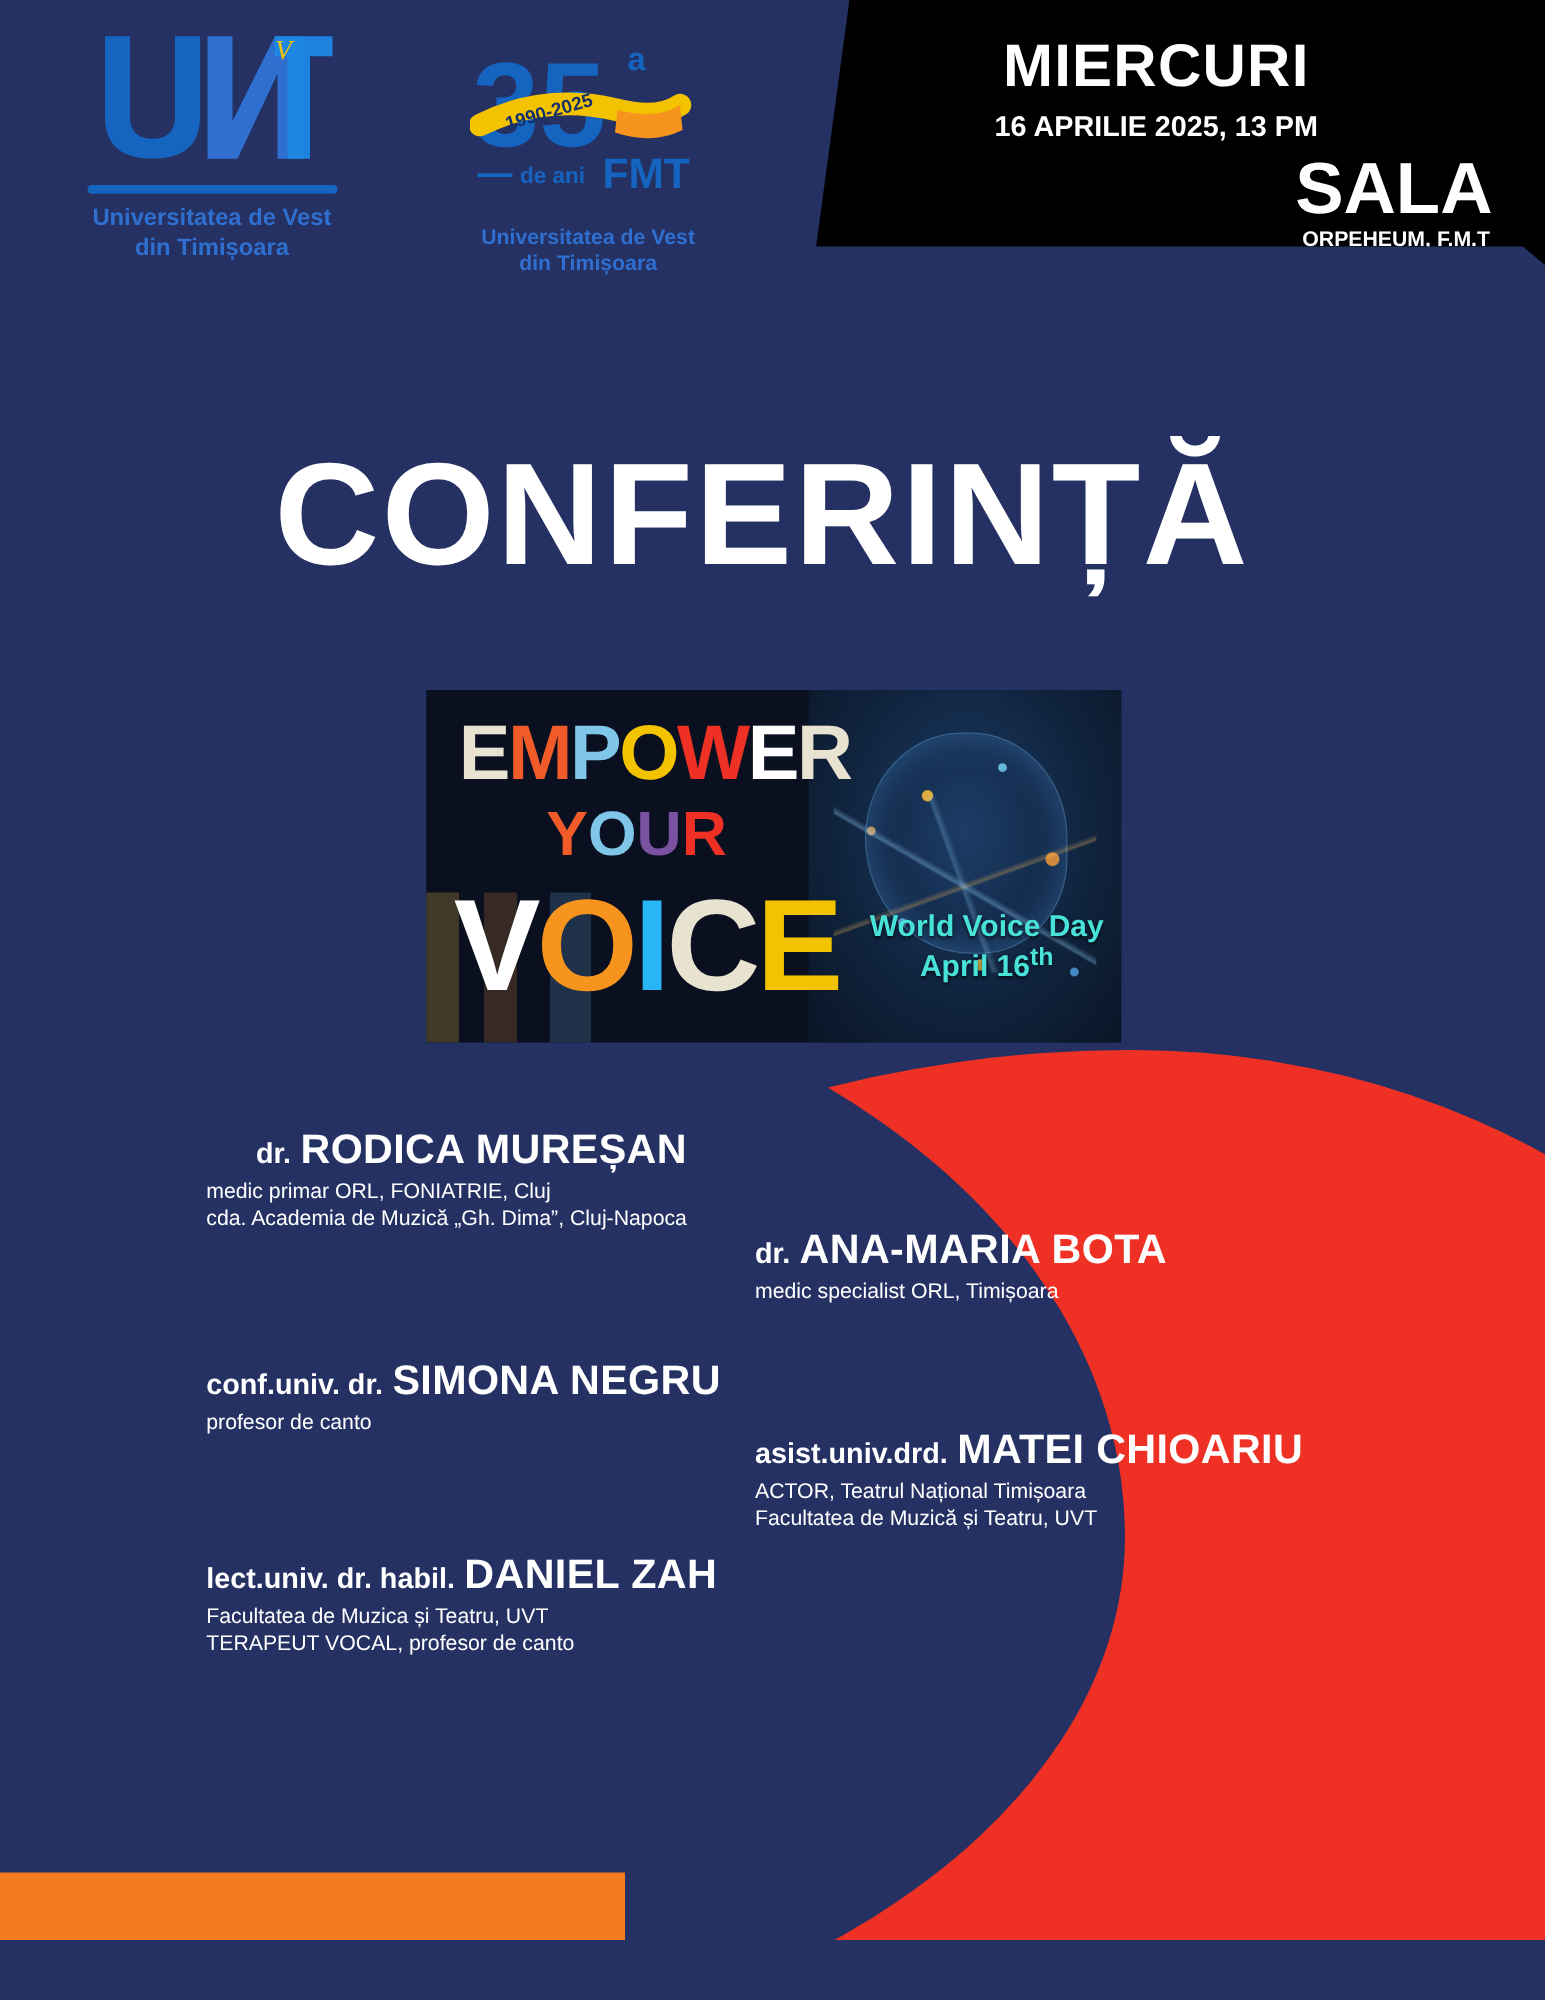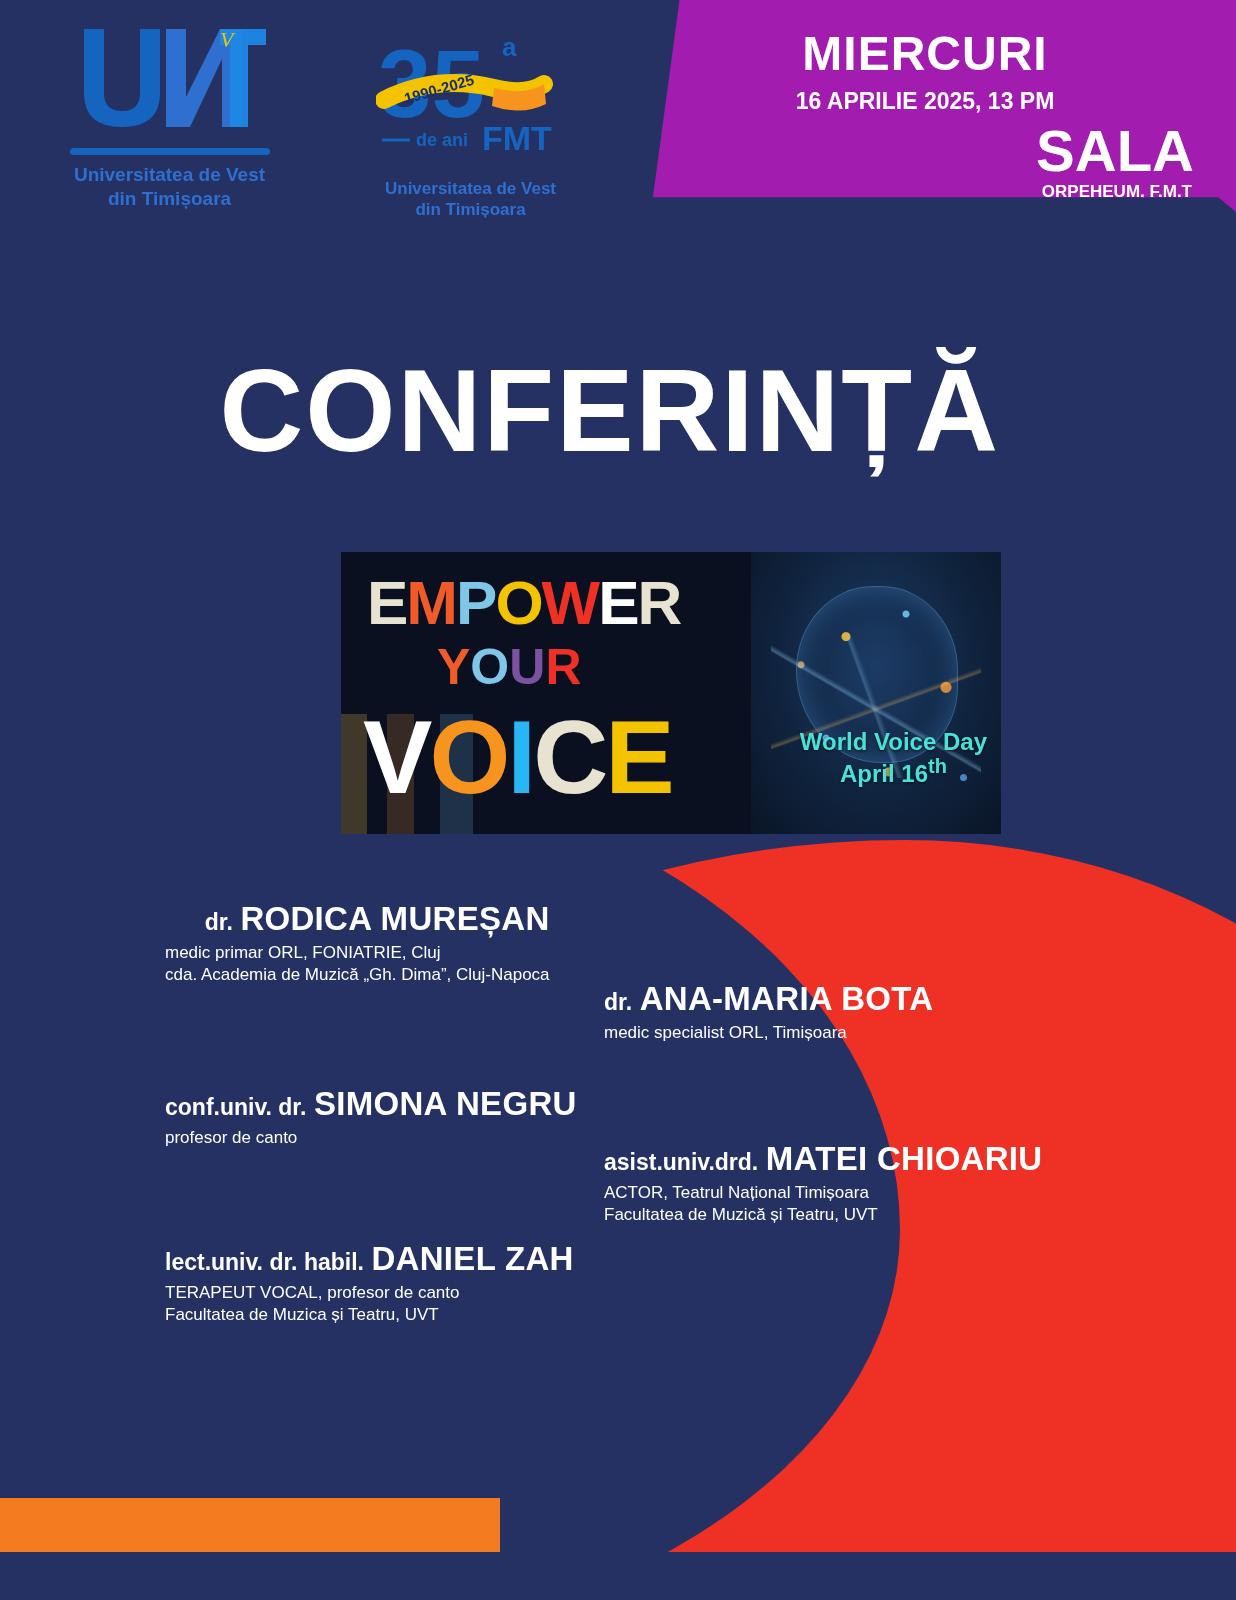--- a/index.html
+++ b/index.html
@@ -113,21 +113,21 @@
     margin-top: 2px;
   }
 
   
   .date-banner {
     position: absolute;
     top: 0;
     right: 0;
     width: 592px;
     height: 212px;
-    background: #a21caf;
+    background: #000000;
     clip-path: polygon(6% 0%, 100% 0%, 100% 100%, 97% 93%, 1.5% 93%);
     color: #ffffff;
   }
   .date-banner .day {
     position: absolute;
     top: 26px;
     left: 0;
     right: 30px;
     text-align: center;
     font-size: 48px;
@@ -171,21 +171,21 @@
     font-weight: bold;
     letter-spacing: 2px;
     line-height: 1;
   }
 
   
   .eyv {
     position: absolute;
     top: 552px;
     left: 341px;
-    width: 660px;
+    width: 556px;
     height: 282px;
     background: #0b1020;
     overflow: hidden;
   }
   .eyv .photo {
     position: absolute;
     right: 0;
     top: 0;
     width: 250px;
     height: 282px;
@@ -400,18 +400,18 @@
       <div>Facultatea de Muzică și Teatru, UVT</div>
     </div>
   </div>
 
   <div class="speaker sp5">
     <div class="name">
       <span class="pre">lect.univ. dr. habil.</span>
       <span class="main">DANIEL ZAH</span>
     </div>
     <div class="aff">
+      <div>Facultatea de Muzica și Teatru, UVT</div>
       <div>TERAPEUT VOCAL, profesor de  canto</div>
-      <div>Facultatea de Muzica și Teatru, UVT</div>
     </div>
   </div>
 
 </div>
 
 </body></html>

